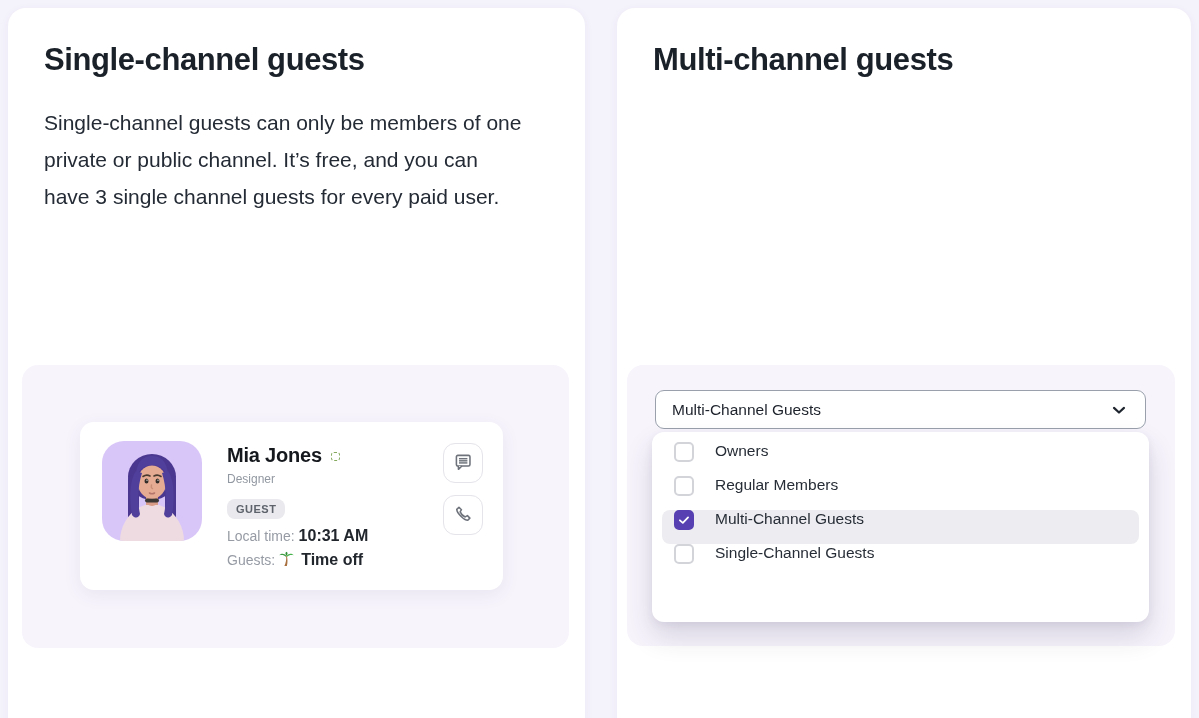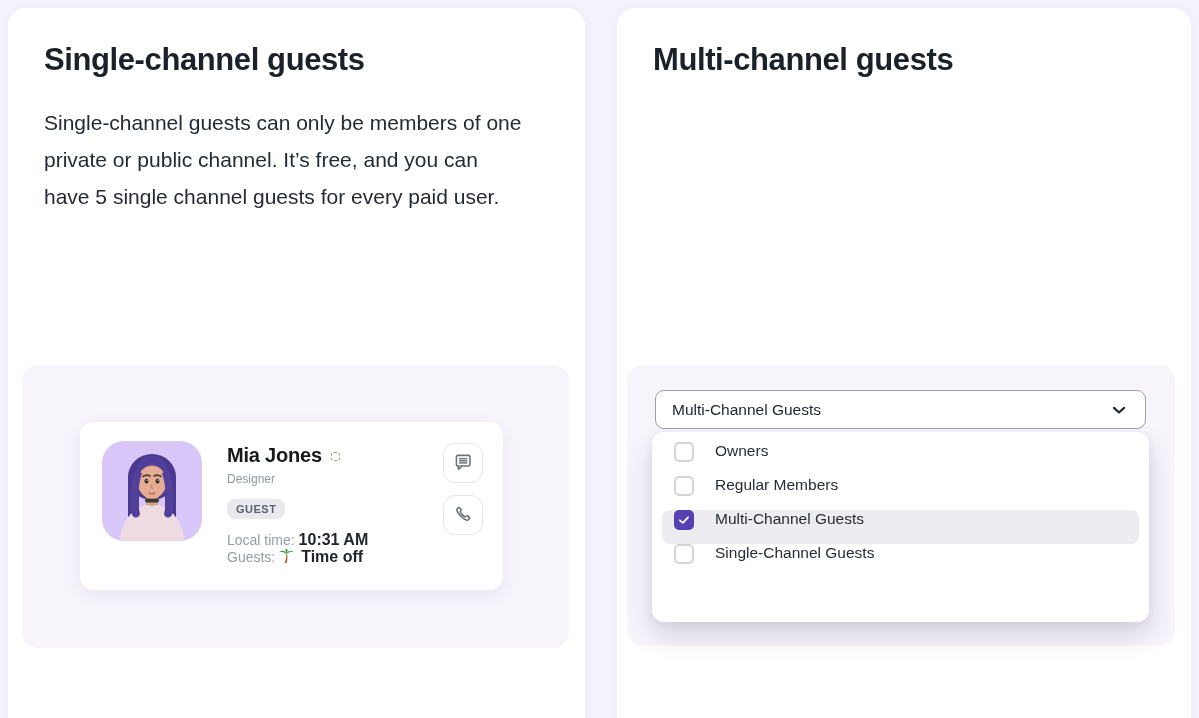--- a/index.html
+++ b/index.html
@@ -50,21 +50,21 @@
   .presence{
     width:9px;height:9px;border:1.5px dashed #84a95f;border-radius:3px;
     display:inline-block;margin-top:2px;
   }
   .role{margin-top:5px;font-size:12px;color:#9298a1;}
   .badge{
     display:inline-block;margin-top:13px;padding:4px 9px;border-radius:8px;
     background:var(--badge-bg);color:#5d626b;font-size:11px;font-weight:700;
     letter-spacing:.5px;
   }
-  .meta{margin-top:13px;font-size:14px;color:#969ba4;line-height:15px;white-space:nowrap;}
+  .meta{margin-top:5px;font-size:14px;color:#969ba4;line-height:23px;white-space:nowrap;}
   .meta .strong{font-size:16px;font-weight:700;color:#21262d;}
   .meta .palm{vertical-align:-3px;margin:0 2px 0 3px;}
   .actions{position:absolute;left:363px;top:21px;display:flex;flex-direction:column;gap:12px;}
   .icon-btn{
     width:40px;height:40px;background:#fff;border:1px solid #e4e4ea;border-radius:12px;
     display:flex;align-items:center;justify-content:center;cursor:pointer;padding:0;
   }
 
   
   .select{
@@ -90,21 +90,21 @@
   }
   .box svg{display:none;}
   .option.checked .box{background:var(--accent);border-color:var(--accent);}
   .option.checked .box svg{display:block;}
 </style>
 </head>
 <body>
 
 <section class="card left">
   <h1>Single-channel guests</h1>
-  <p>Single-channel guests can only be members of one private or public channel. It’s free, and you can have 5 single channel guests for every paid user.</p>
+  <p>Single-channel guests can only be members of one private or public channel. It’s free, and you can have 3 single channel guests for every paid user.</p>
 
   <div class="panel">
     <div class="profile-card">
 
       <div class="avatar">
         <svg viewBox="0 0 100 100">
           <ellipse cx="50" cy="36" rx="24" ry="23" fill="#4a3790"></ellipse>
           <rect x="26" y="34" width="11" height="46" rx="5" fill="#4a3790"></rect>
           <rect x="63" y="34" width="11" height="46" rx="5" fill="#4a3790"></rect>
           <path d="M44 50 H56 V66 C52 70 48 70 44 66 Z" fill="#d99d87"></path>

